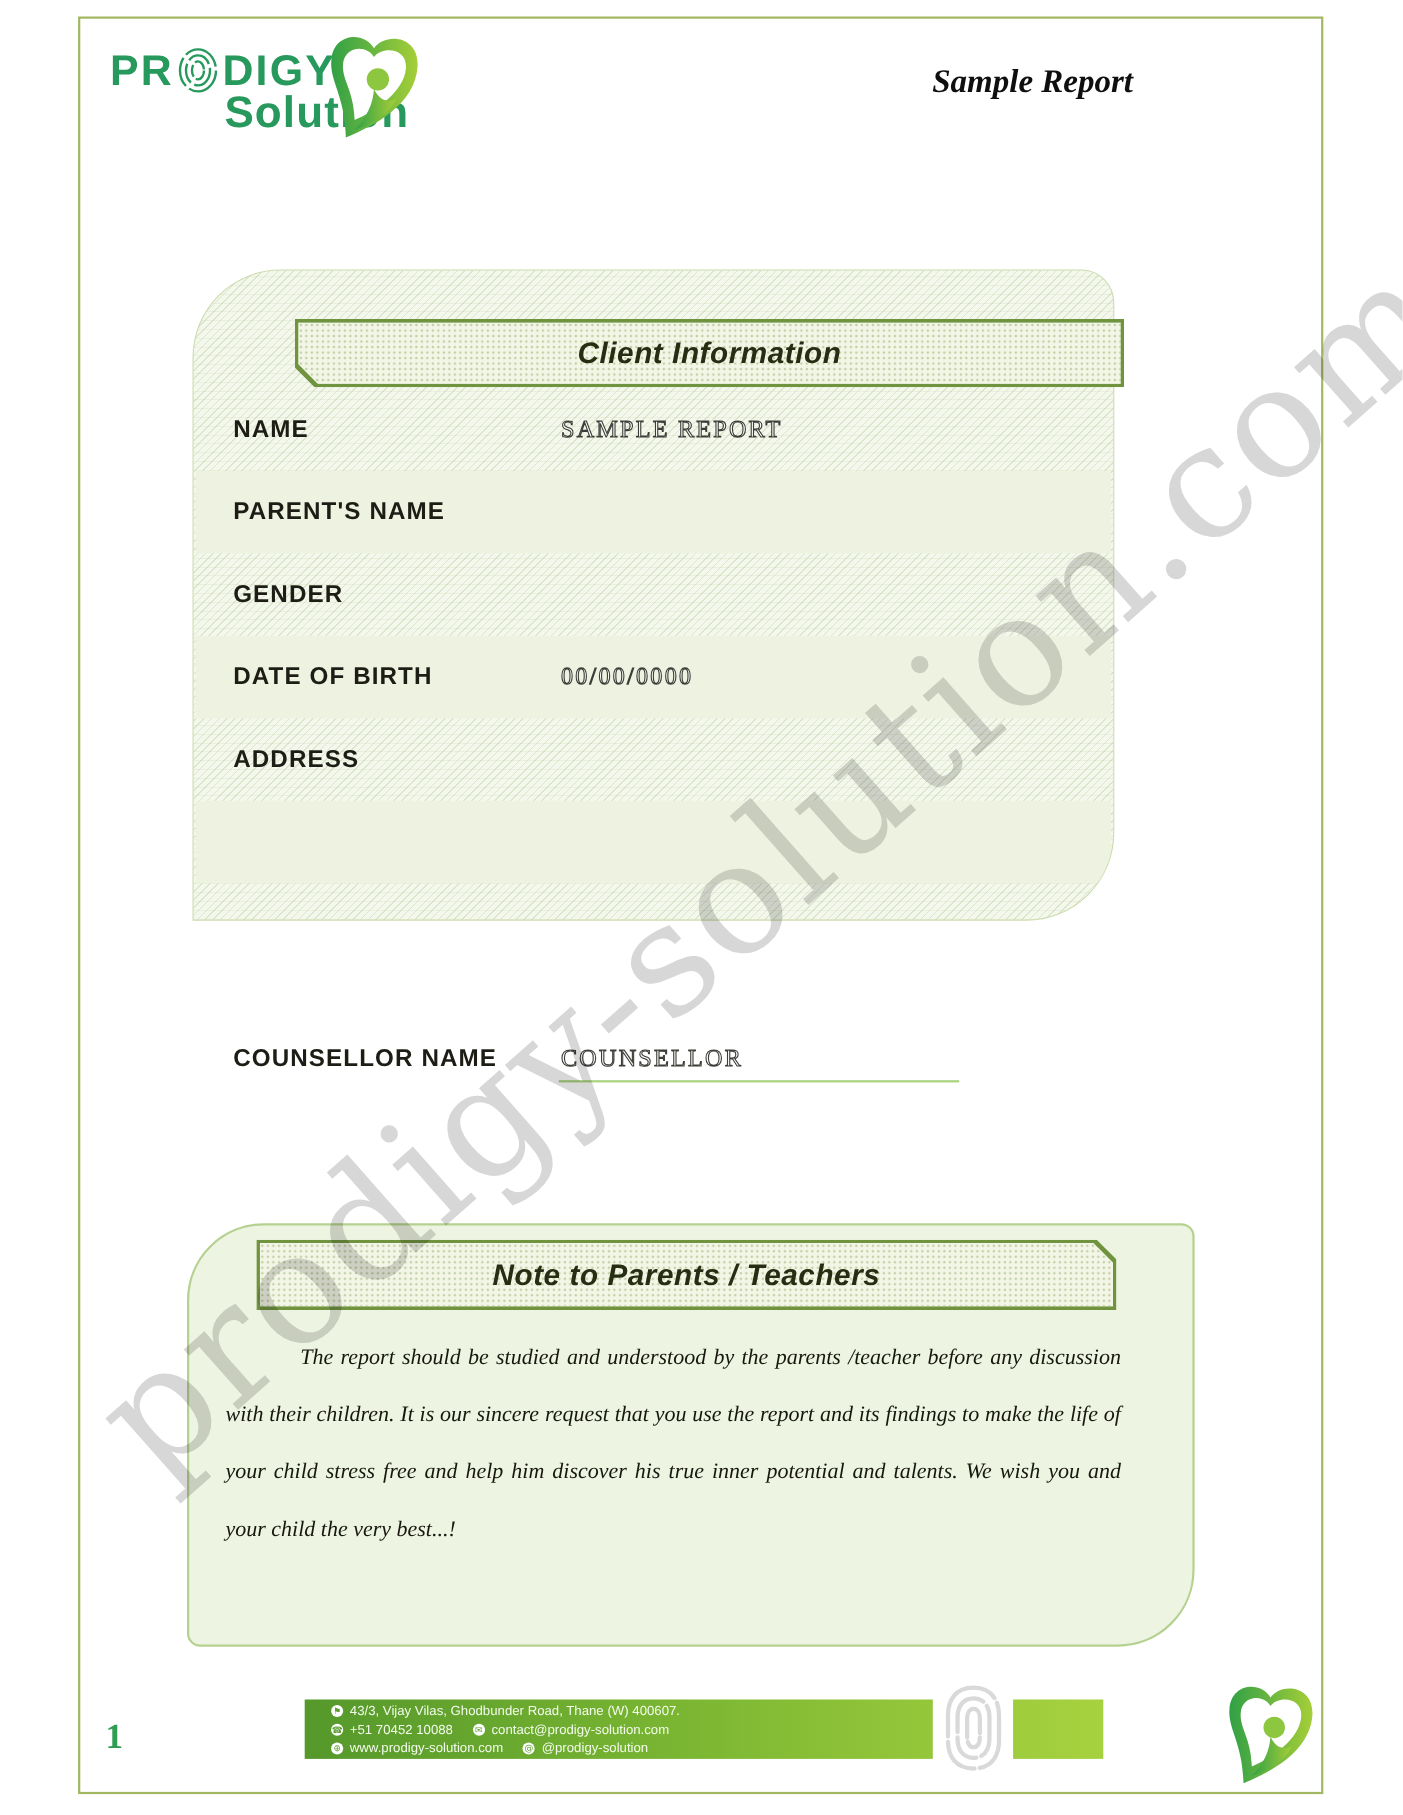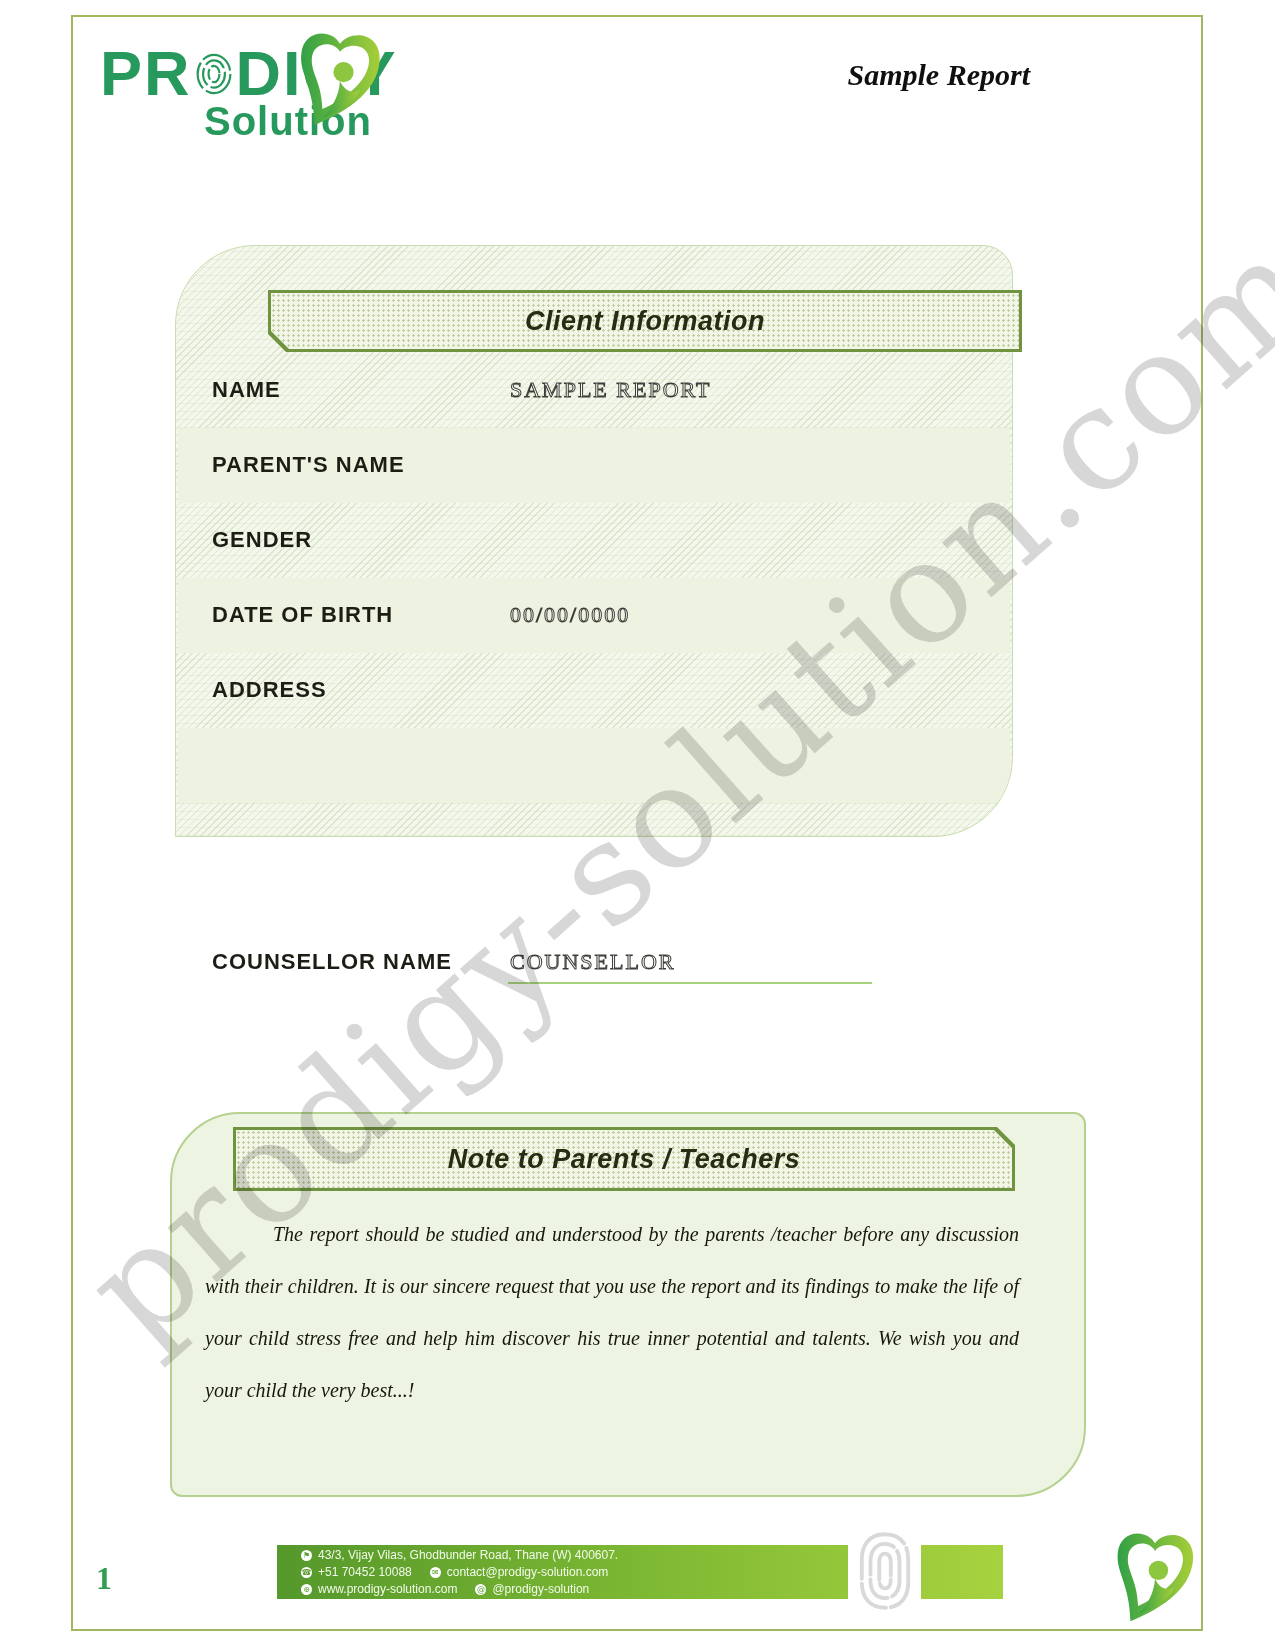--- a/index.html
+++ b/index.html
@@ -6,21 +6,21 @@
   body{
     width:1275px;height:1650px;position:relative;background:#ffffff;
     font-family:"Liberation Sans",sans-serif;overflow:hidden;
   }
   .frame{
     position:absolute;left:71px;top:15px;width:1132px;height:1616px;
     border:2px solid #a2b860;box-sizing:border-box;
   }
   
   .logo{position:absolute;left:100px;top:42px;color:#27995c;z-index:3;}
-  .logo-line1{display:flex;align-items:center;font-weight:bold;font-size:63px;letter-spacing:2px;line-height:1;justify-content:center;}
+  .logo-line1{display:flex;align-items:center;font-weight:bold;font-size:39px;letter-spacing:2px;line-height:1;}
   .logo-line1 svg{margin:0 2px;}
   .logo-line2{font-weight:bold;font-size:40px;letter-spacing:1px;margin-left:104px;margin-top:-4px;line-height:1;}
   .logo-heart{position:absolute;left:294px;top:28px;z-index:3;}
   .doc-title{
     position:absolute;left:756px;top:58px;width:274px;text-align:right;
     font-family:"Liberation Serif",serif;font-weight:bold;font-style:italic;
     font-size:30px;color:#0f0f0f;z-index:3;
   }
   
   .panel1{

